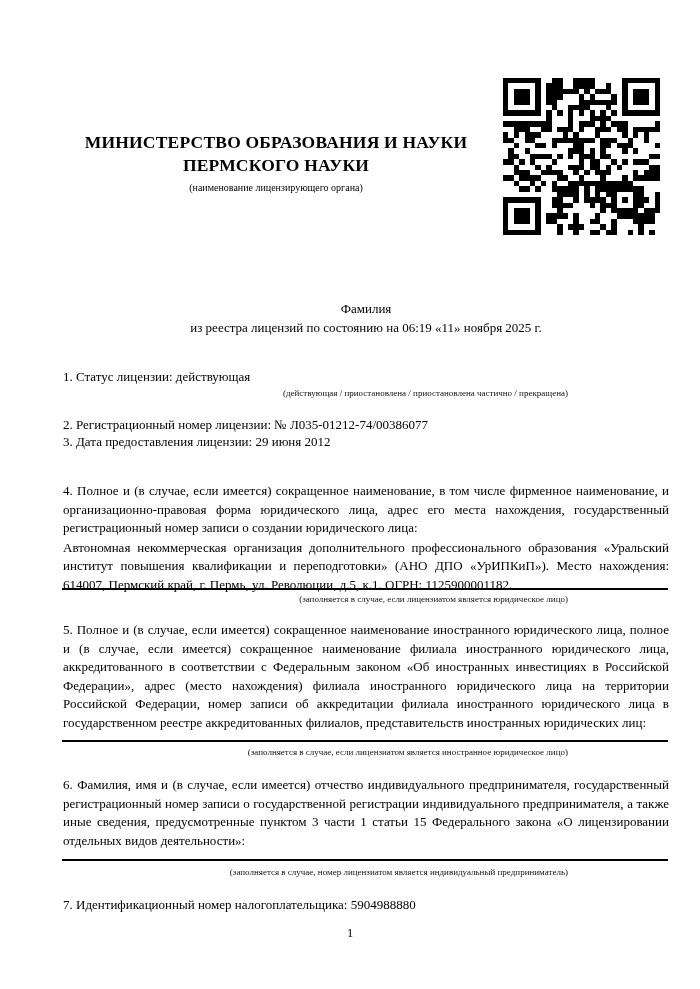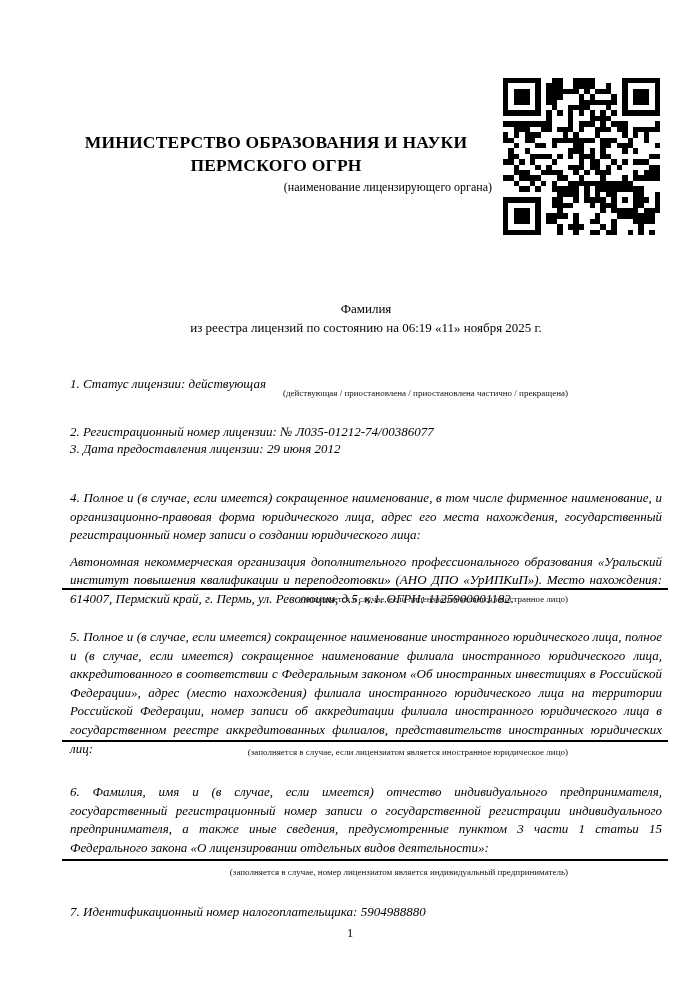--- a/index.html
+++ b/index.html
@@ -25,24 +25,23 @@
     width: 432px;
     text-align: center;
   }
   .header-line {
     font-size: 17.5px;
     font-weight: bold;
     line-height: 23px;
     letter-spacing: 0.2px;
   }
   .header-caption {
-    font-size: 12px;
+    font-size: 10px;
     line-height: 13px;
     margin-top: 4px;
-    text-align: right;
   }
 
   
   .qr-box {
     left: 503px;
     top: 78px;
     width: 157px;
     height: 157px;
     background: #ffffff;
   }
@@ -58,21 +57,21 @@
     line-height: 18.6px;
   }
 
   
   .field {
     left: 62px;
     width: 608px;
     font-size: 13px;
     line-height: 18.6px;
   }
-  .field p { margin: 8px; font-style: italic; }
+  .field p { margin: 1px; }
   .just { text-align: justify; }
 
   .small-note {
     left: 62px;
     width: 506px;
     text-align: right;
     font-size: 9px;
     line-height: 12px;
     color: #111111;
   }
@@ -532,21 +531,21 @@
         <rect x="19" y="28" width="1" height="1" fill="#000000"></rect>
         <rect x="20" y="28" width="1" height="1" fill="#000000"></rect>
         <rect x="23" y="28" width="1" height="1" fill="#000000"></rect>
         <rect x="25" y="28" width="1" height="1" fill="#000000"></rect>
         <rect x="27" y="28" width="1" height="1" fill="#000000"></rect>
       </svg>
   </div>
 
   <div class="abs header-block">
     <div class="header-line">МИНИСТЕРСТВО ОБРАЗОВАНИЯ И НАУКИ</div>
-    <div class="header-line">ПЕРМСКОГО ОГРН</div>
+    <div class="header-line">ПЕРМСКОГО НАУКИ</div>
     <div class="header-caption">(наименование лицензирующего органа)</div>
   </div>
 
   <div class="abs doc-title">
     <div>Фамилия</div>
     <div>из реестра лицензий по состоянию на 06:19 «11» ноября 2025 г.</div>
   </div>
 
   <div class="abs field" style="top:367px">
     <p>1. Статус лицензии: действующая</p>
@@ -559,21 +558,21 @@
 
   <div class="abs field" style="top:432px">
     <p>3. Дата предоставления лицензии: 29 июня 2012</p>
   </div>
 
   <div class="abs field" style="top:481px">
     <p class="just">4. Полное и (в случае, если имеется) сокращенное наименование, в том числе фирменное наименование, и организационно-правовая форма юридического лица, адрес его места нахождения, государственный регистрационный номер записи о создании юридического лица:</p>
     <p class="just">Автономная некоммерческая организация дополнительного профессионального образования «Уральский институт повышения квалификации и переподготовки» (АНО ДПО «УрИПКиП»). Место нахождения: 614007, Пермский край, г. Пермь, ул. Революции, д.5, к.1. ОГРН: 1125900001182.</p>
   </div>
   <div class="abs rule" style="top:588px"></div>
-  <div class="abs small-note" style="top:593px">(заполняется в случае, если лицензиатом является иностранное лицо)</div>
+  <div class="abs small-note" style="top:593px">(заполняется в случае, если лицензиатом является юридическое лицо)</div>
 
   <div class="abs field" style="top:620px">
     <p class="just">5. Полное и (в случае, если имеется) сокращенное наименование иностранного юридического лица, полное и (в случае, если имеется) сокращенное наименование филиала иностранного юридического лица, аккредитованного в соответствии с Федеральным законом «Об иностранных инвестициях в Российской Федерации», адрес (место нахождения) филиала иностранного юридического лица на территории Российской Федерации, номер записи об аккредитации филиала иностранного юридического лица в государственном реестре аккредитованных филиалов, представительств иностранных юридических лиц:</p>
   </div>
   <div class="abs rule" style="top:740px"></div>
   <div class="abs small-note" style="top:746px">(заполняется в случае, если лицензиатом является иностранное юридическое лицо)</div>
 
   <div class="abs field" style="top:775px">
     <p class="just">6. Фамилия, имя и (в случае, если имеется) отчество индивидуального предпринимателя, государственный регистрационный номер записи о государственной регистрации индивидуального предпринимателя, а также иные сведения, предусмотренные пунктом 3 части 1 статьи 15 Федерального закона «О лицензировании отдельных видов деятельности»:</p>
   </div>

